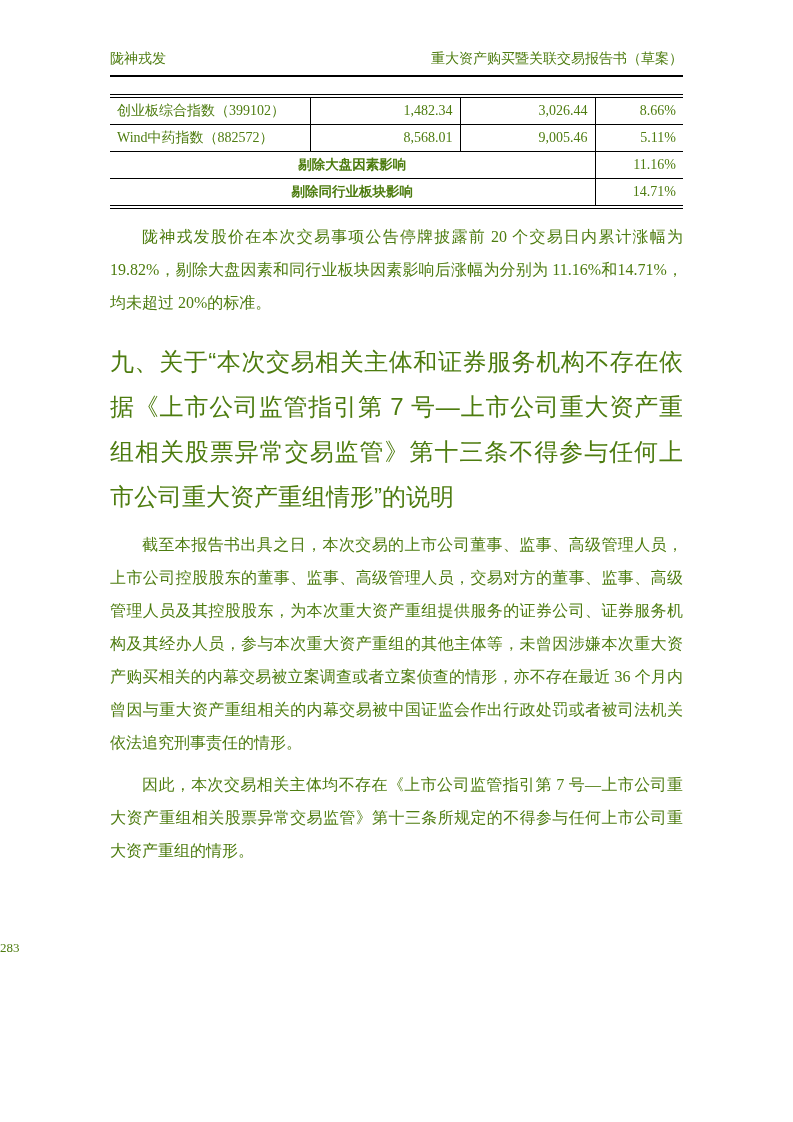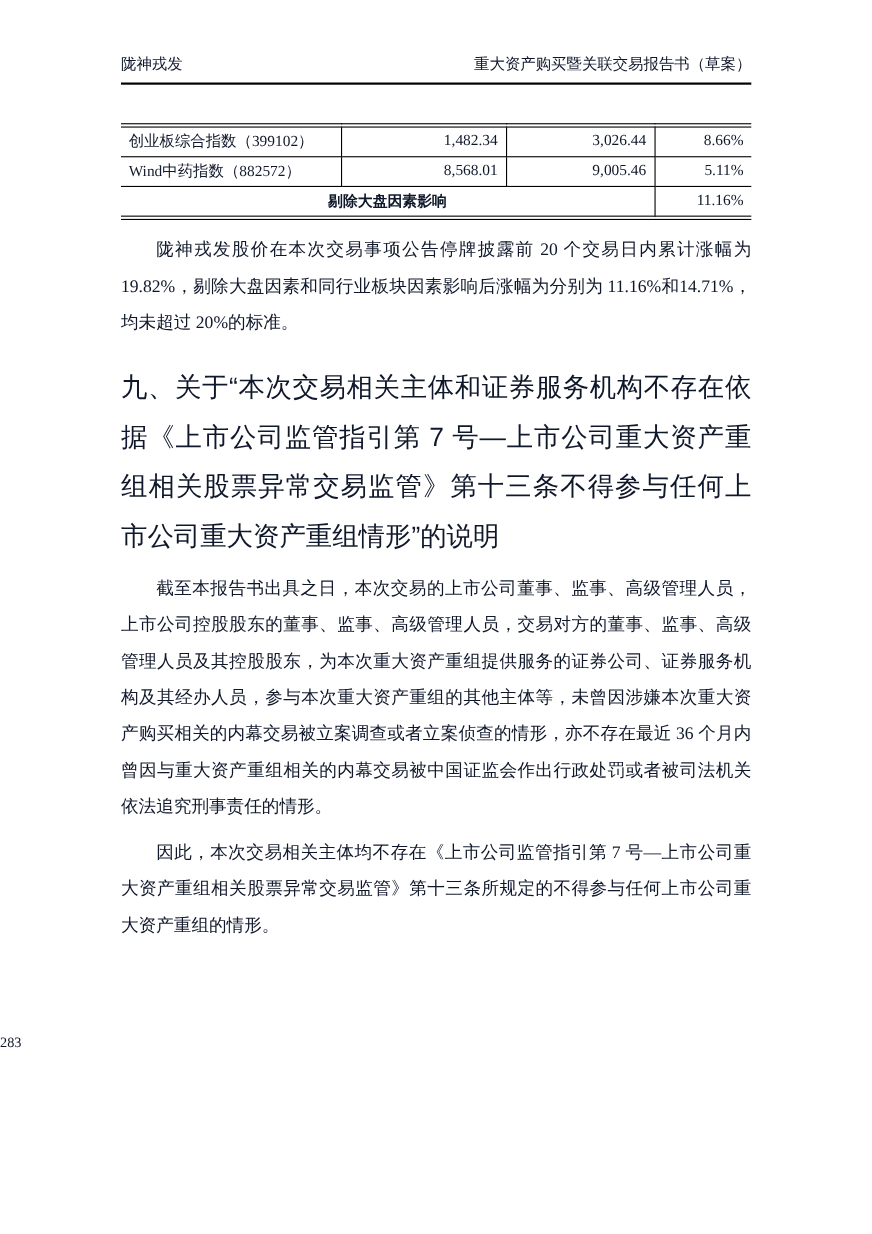--- a/index.html
+++ b/index.html
@@ -6,39 +6,39 @@
     margin: 0;
     padding: 0;
     background: #ffffff;
   }
   .page {
     position: relative;
     width: 793px;
     height: 1019px;
     box-sizing: border-box;
     background: #ffffff;
-    color: #0f172a;
+    color: #4d7c0f;
     padding: 50px 110px 0 110px;
     overflow: hidden;
     font-family: "Liberation Serif", "DejaVu Serif", serif;
   }
   
   .doc-header {
     display: flex;
     justify-content: space-between;
     align-items: flex-end;
     font-size: 14px;
     padding-bottom: 7px;
     border-bottom: 2px solid #000;
   }
   
   table.idx-table {
     width: 100%;
     border-collapse: collapse;
-    margin-top: 35px;
+    margin-top: 17px;
     border-top: 4px double #000;
     border-bottom: 4px double #000;
     font-size: 14px;
   }
   table.idx-table td {
     height: 24px;
     padding: 1px 7px;
     border-bottom: 1px solid #000;
     vertical-align: middle;
   }
@@ -102,20 +102,24 @@
       <tr>
         <td class="cell-label vline">Wind中药指数（882572）</td>
         <td class="cell-num vline">8,568.01</td>
         <td class="cell-num vline">9,005.46</td>
         <td class="cell-num">5.11%</td>
       </tr>
       <tr>
         <td class="sum-label vline" colspan="3">剔除大盘因素影响</td>
         <td class="sum-val">11.16%</td>
       </tr>
+      <tr>
+        <td class="sum-label vline" colspan="3">剔除同行业板块影响</td>
+        <td class="sum-val">14.71%</td>
+      </tr>
     </tbody>
   </table>
 
   <p class="body-par first-after-table">陇神戎发股价在本次交易事项公告停牌披露前 20 个交易日内累计涨幅为19.82%，剔除大盘因素和同行业板块因素影响后涨幅为分别为 11.16%和14.71%，均未超过 20%的标准。</p>
 
 
   <h2 class="section-heading">九、关于“本次交易相关主体和证券服务机构不存在依据《上市公司监管指引第 7 号—上市公司重大资产重组相关股票异常交易监管》第十三条不得参与任何上市公司重大资产重组情形”的说明</h2>
 
   <p class="body-par">截至本报告书出具之日，本次交易的上市公司董事、监事、高级管理人员，上市公司控股股东的董事、监事、高级管理人员，交易对方的董事、监事、高级管理人员及其控股股东，为本次重大资产重组提供服务的证券公司、证券服务机构及其经办人员，参与本次重大资产重组的其他主体等，未曾因涉嫌本次重大资产购买相关的内幕交易被立案调查或者立案侦查的情形，亦不存在最近 36 个月内曾因与重大资产重组相关的内幕交易被中国证监会作出行政处罚或者被司法机关依法追究刑事责任的情形。</p>
 

